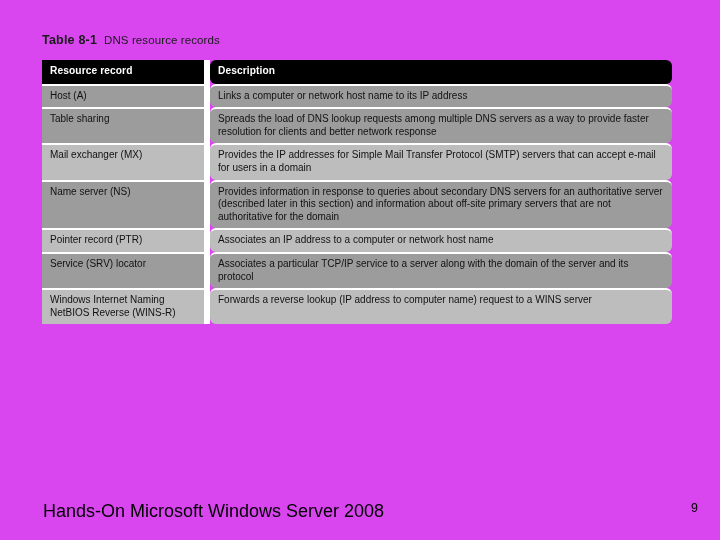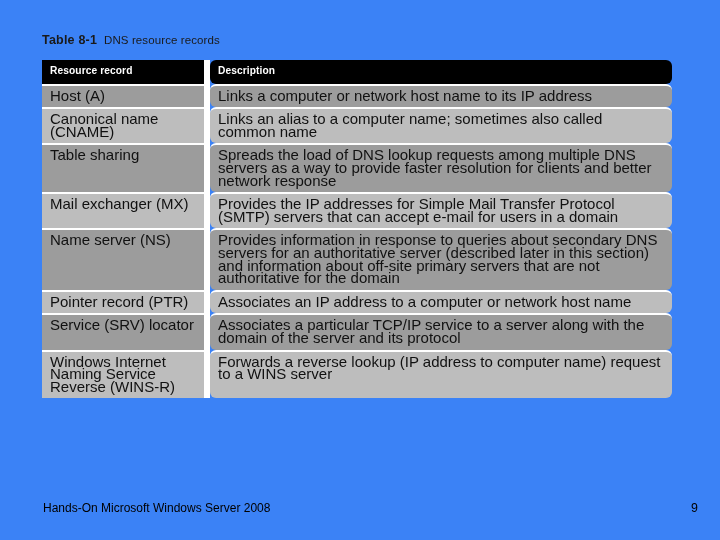--- a/index.html
+++ b/index.html
@@ -13,21 +13,21 @@
     font-family: "Liberation Sans", sans-serif;
     overflow: hidden;
     position: relative;
   }
 
   .slide {
     position: absolute;
     left: 0; top: 0;
     width: 720px;
     height: 540px;
-    background: #3b82f6;
+    background: #d946ef;
   }
 
   
   .table-caption {
     position: absolute;
     left: 42px;
     top: 33px;
     font-size: 11.5px;
     color: #1a1a1a;
     white-space: nowrap;
@@ -53,21 +53,21 @@
     border-collapse: separate;
     border-spacing: 0;
     table-layout: fixed;
   }
 
   .dns-table tr { vertical-align: top; }
 
   .dns-table th,
   .dns-table td {
     padding: 4px 8px 5px 8px;
-    font-size: 15px;
+    font-size: 10px;
     line-height: 12.6px;
     text-align: left;
     vertical-align: top;
     border-top: 2px solid #ffffff;
   }
 
   .dns-table tr.header-row th {
     border-top: none;
     background: #000000;
     color: #ffffff;
@@ -89,21 +89,21 @@
   }
 
   .dns-table tr.row-dark td { background: #9c9c9c; color: #111111; }
   .dns-table tr.row-light td { background: #bdbdbd; color: #111111; }
 
   
   .footer-title {
     position: absolute;
     left: 43px;
     top: 501px;
-    font-size: 12px;
+    font-size: 18px;
     color: #000000;
     white-space: nowrap;
   }
   .footer-page {
     position: absolute;
     right: 22px;
     top: 501px;
     font-size: 12.4px;
     color: #000000;
     text-align: right;
@@ -127,24 +127,20 @@
       <tr class="header-row">
         <th class="col-record">Resource record</th>
         <th class="col-desc">Description</th>
       </tr>
     </thead>
     <tbody>
       <tr class="row-dark">
         <td class="col-record">Host (A)</td>
         <td class="col-desc">Links a computer or network host name to its IP address</td>
       </tr>
-      <tr class="row-light">
-        <td class="col-record">Canonical name (CNAME)</td>
-        <td class="col-desc">Links an alias to a computer name; sometimes also called common name</td>
-      </tr>
       <tr class="row-dark">
         <td class="col-record">Table sharing</td>
         <td class="col-desc">Spreads the load of DNS lookup requests among multiple DNS servers as a way to provide faster resolution for clients and better network response</td>
       </tr>
       <tr class="row-light">
         <td class="col-record">Mail exchanger (MX)</td>
         <td class="col-desc">Provides the IP addresses for Simple Mail Transfer Protocol (SMTP) servers that can accept e-mail for users in a domain</td>
       </tr>
       <tr class="row-dark">
         <td class="col-record">Name server (NS)</td>
@@ -152,21 +148,21 @@
       </tr>
       <tr class="row-light">
         <td class="col-record">Pointer record (PTR)</td>
         <td class="col-desc">Associates an IP address to a computer or network host name</td>
       </tr>
       <tr class="row-dark">
         <td class="col-record">Service (SRV) locator</td>
         <td class="col-desc">Associates a particular TCP/IP service to a server along with the domain of the server and its protocol</td>
       </tr>
       <tr class="row-light">
-        <td class="col-record">Windows Internet Naming Service Reverse (WINS-R)</td>
+        <td class="col-record">Windows Internet Naming NetBIOS Reverse (WINS-R)</td>
         <td class="col-desc">Forwards a reverse lookup (IP address to computer name) request to a WINS server</td>
       </tr>
     </tbody>
   </table>
 
   <div class="footer-title">Hands-On Microsoft Windows Server 2008</div>
   <div class="footer-page">9</div>
 
 </div>
 

